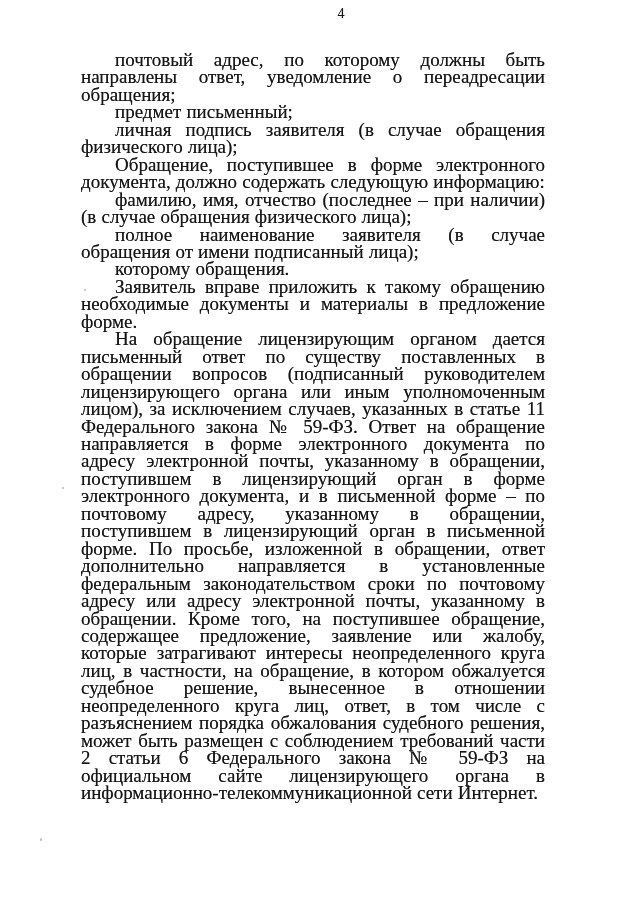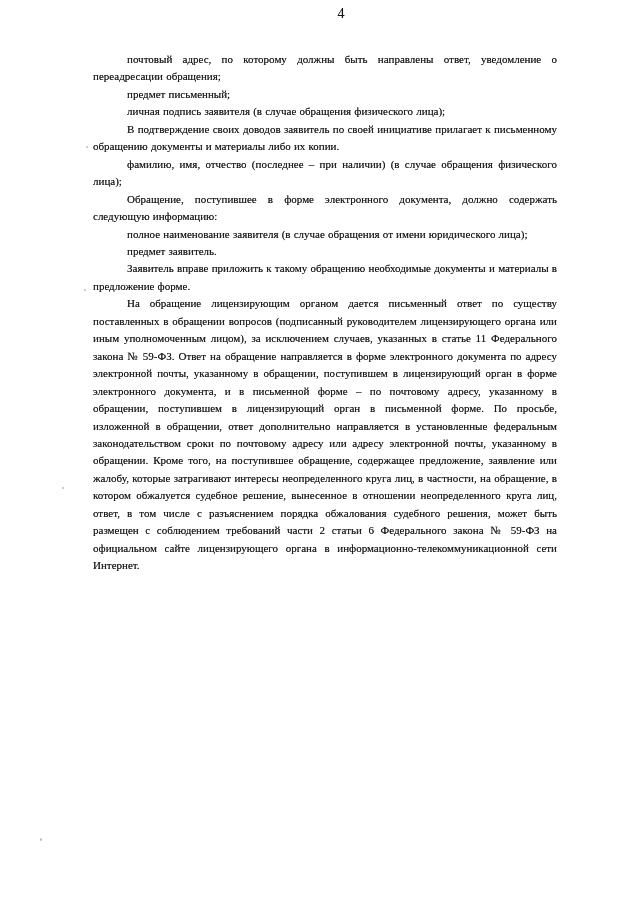--- a/index.html
+++ b/index.html
@@ -22,23 +22,23 @@
     top: 5px;
     left: 109px;
     width: 464px;
     text-align: center;
     font-size: 14px;
     line-height: 17px;
   }
   .doc-body {
     position: absolute;
     top: 51px;
-    left: 93px;
+    left: 81px;
     width: 464px;
-    font-size: 11px;
+    font-size: 19px;
     line-height: 17.45px;
     text-align: justify;
   }
   .para {
     margin: 0;
     padding: 0;
     text-indent: 34px;
     word-spacing: 0.4px;
   }
   
@@ -55,25 +55,24 @@
 </head>
 <body>
 
 <div class="page">
   <div class="page-number">4</div>
 
   <div class="doc-body">
       <p class="para">почтовый адрес, по которому должны быть направлены ответ, уведомление о переадресации обращения;</p>
       <p class="para">предмет письменный;</p>
       <p class="para">личная подпись заявителя (в случае обращения физического лица);</p>
-      <p class="para">В подтверждение своих доводов заявитель по своей инициативе прилагает к письменному обращению документы и материалы либо их копии.</p>
+      <p class="para">Обращение, поступившее в форме электронного документа, должно содержать следующую информацию:</p>
       <p class="para">фамилию, имя, отчество (последнее – при наличии) (в случае обращения физического лица);</p>
-      <p class="para">Обращение, поступившее в форме электронного документа, должно содержать следующую информацию:</p>
-      <p class="para">полное наименование заявителя (в случае обращения от имени юридического лица);</p>
-      <p class="para">предмет заявитель.</p>
+      <p class="para">полное наименование заявителя (в случае обращения от имени подписанный лица);</p>
+      <p class="para">которому обращения.</p>
       <p class="para">Заявитель вправе приложить к такому обращению необходимые документы и материалы в предложение форме.</p>
       <p class="para">На обращение лицензирующим органом дается письменный ответ по существу поставленных в обращении вопросов (подписанный руководителем лицензирующего органа или иным уполномоченным лицом), за исключением случаев, указанных в статье 11 Федерального закона № 59-ФЗ. Ответ на обращение направляется в форме электронного документа по адресу электронной почты, указанному в обращении, поступившем в лицензирующий орган в форме электронного документа, и в письменной форме – по почтовому адресу, указанному в обращении, поступившем в лицензирующий орган в письменной форме. По просьбе, изложенной в обращении, ответ дополнительно направляется в установленные федеральным законодательством сроки по почтовому адресу или адресу электронной почты, указанному в обращении. Кроме того, на поступившее обращение, содержащее предложение, заявление или жалобу, которые затрагивают интересы неопределенного круга лиц, в частности, на обращение, в котором обжалуется судебное решение, вынесенное в отношении неопределенного круга лиц, ответ, в том числе с разъяснением порядка обжалования судебного решения, может быть размещен с соблюдением требований части 2 статьи 6 Федерального закона № 59-ФЗ на официальном сайте лицензирующего органа в информационно-телекоммуникационной сети Интернет.</p>
     </div>
 
   <div class="speck speck-1"></div>
   <div class="speck speck-2"></div>
   <div class="speck speck-3"></div>
   <div class="speck speck-4"></div>
 </div>
 

